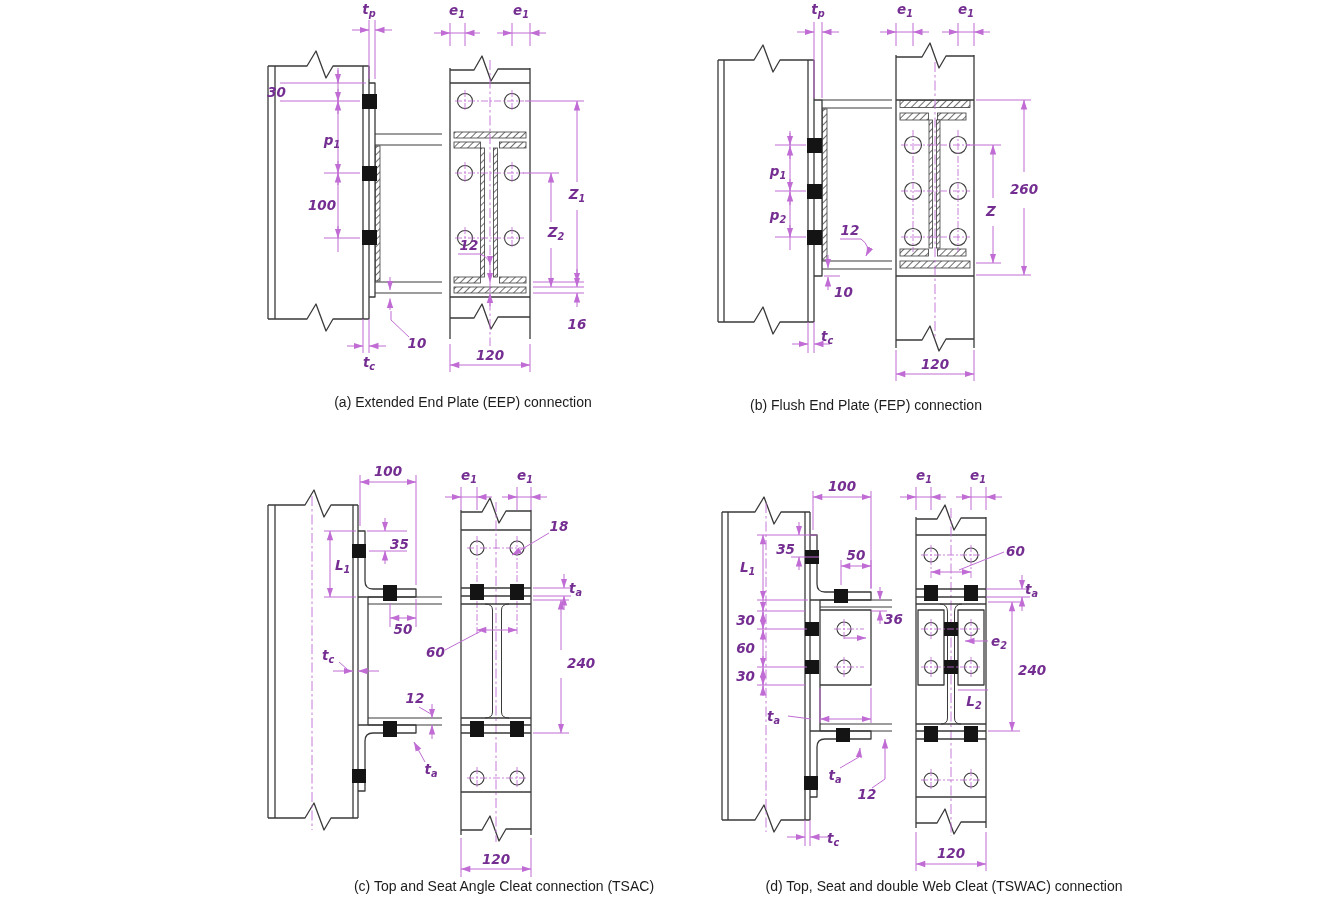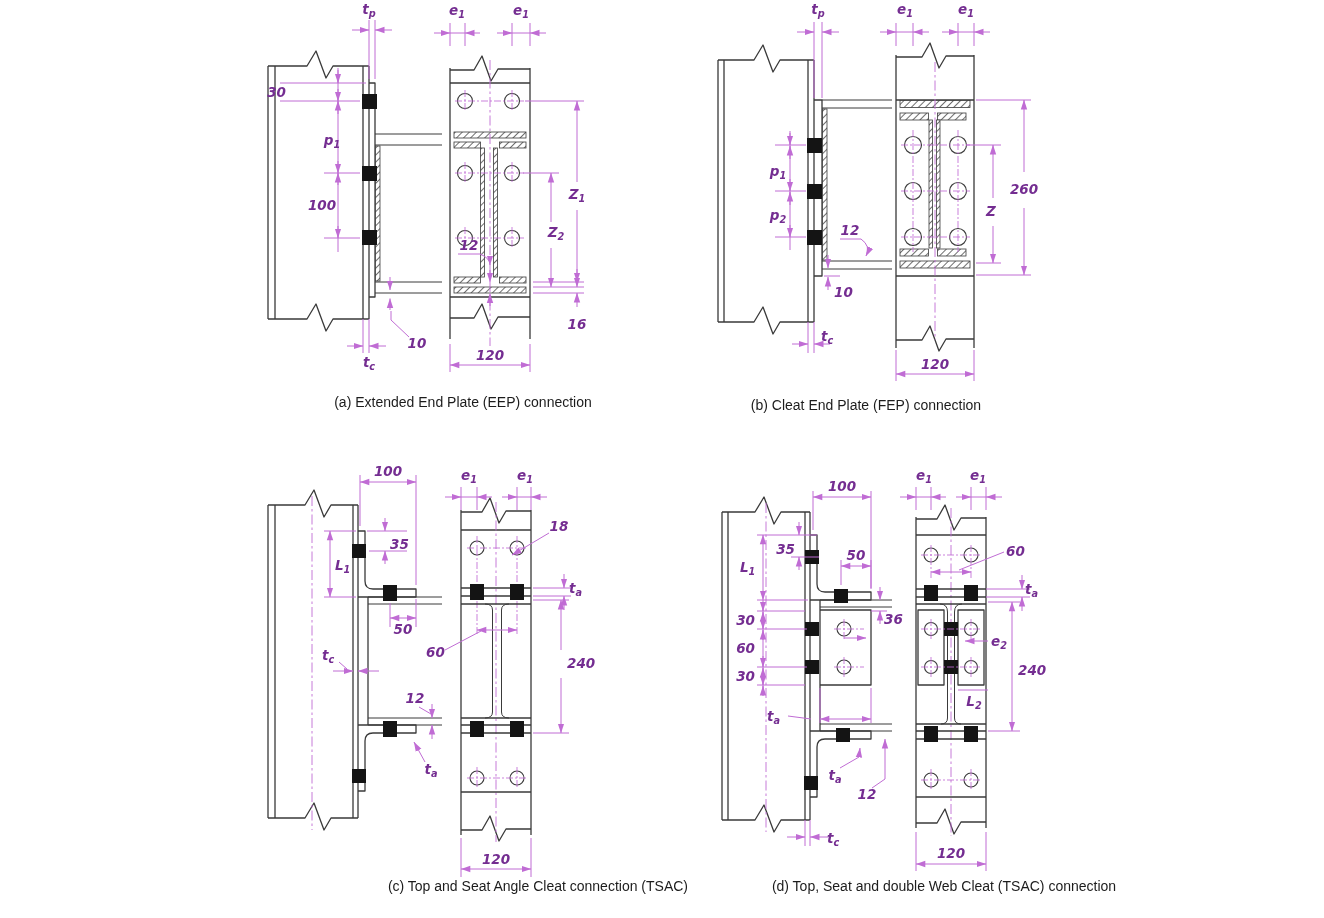--- a/index.html
+++ b/index.html
@@ -501,17 +501,17 @@
     <path class="dm" d="M930,690 H960"></path>
     <text class="dl" x="946" y="706" text-anchor="middle">L<tspan font-size="72%" dy="3">2</tspan></text>
 
     <path class="dm" d="M888,832 V871 M958,832 V871"></path>
     <path class="dm" d="M888,864 H958" marker-start="url(#mS)" marker-end="url(#mE)"></path>
     <text class="dl" x="923" y="858" text-anchor="middle">120</text>
   </g>
 </svg>
 
 <div class="caption" style="left:235px;top:394px;width:400px;">(a) Extended End Plate (EEP) connection</div>
-<div class="caption" style="left:638px;top:397px;width:400px;">(b) Cleat End Plate (FEP) connection</div>
-<div class="caption" style="left:260px;top:878px;width:400px;text-align:right;">(c) Top and Seat Angle Cleat connection (TSAC)</div>
-<div class="caption" style="left:666px;top:878px;width:500px;">(d) Top, Seat  and double Web Cleat (TSAC) connection</div>
+<div class="caption" style="left:638px;top:397px;width:400px;">(b) Flush End Plate (FEP) connection</div>
+<div class="caption" style="left:276px;top:878px;width:400px;">(c) Top and Seat Angle Cleat connection (TSAC)</div>
+<div class="caption" style="left:666px;top:878px;width:500px;">(d) Top, Seat  and double Web Cleat (TSWAC) connection</div>
 
 </div>
 
 </body></html>

